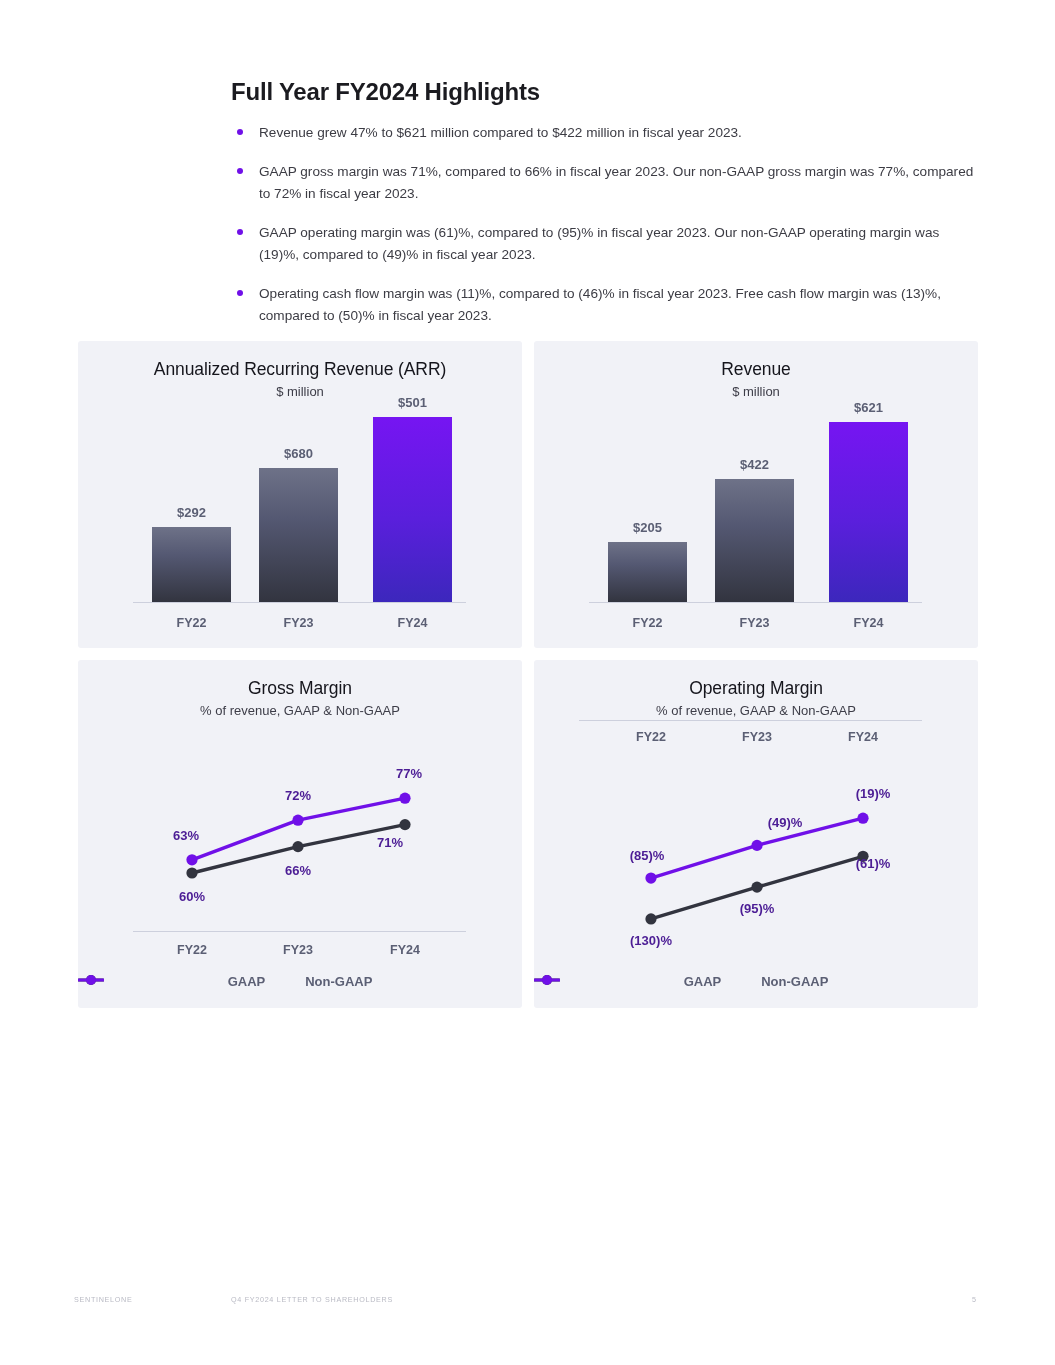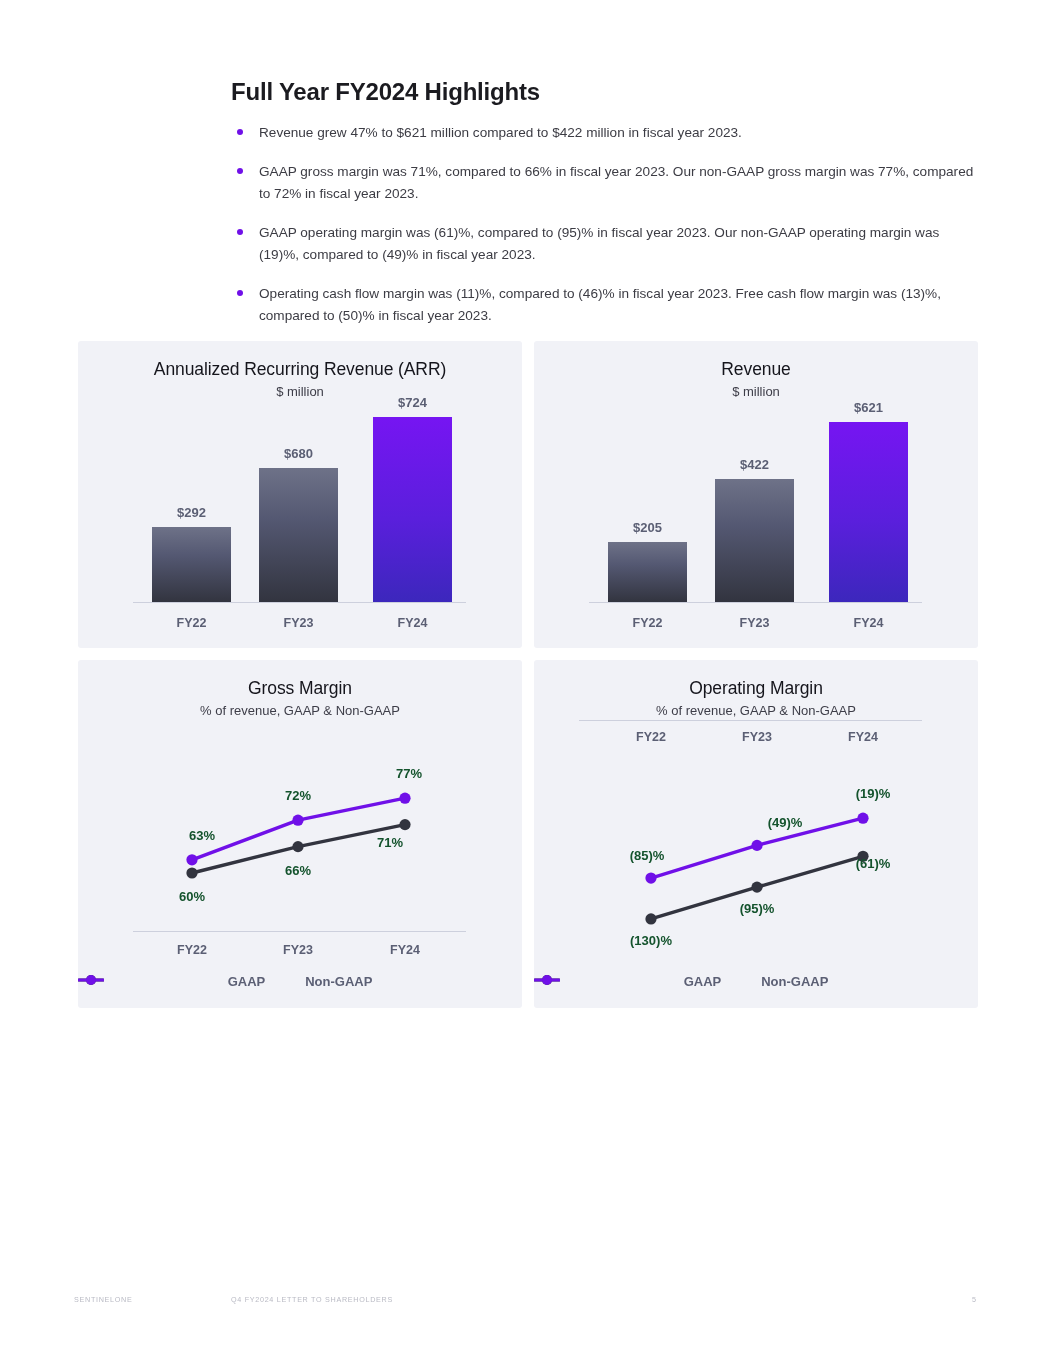--- a/index.html
+++ b/index.html
@@ -113,21 +113,21 @@
     color: #5b5f74;
   }
 
   
   .linechart { position: absolute; left: 0; top: 0; width: 100%; height: 100%; }
   .linechart svg { position: absolute; left: 0; top: 0; }
   .pt-label {
     position: absolute;
     font-size: 13px;
     font-weight: 700;
-    color: #14532d;
+    color: #4c1d95;
     white-space: nowrap;
     transform: translateX(-50%);
   }
   .cat-label {
     position: absolute;
     font-size: 12.5px;
     font-weight: 700;
     color: #5b5f74;
     white-space: nowrap;
     transform: translateX(-50%);
@@ -202,21 +202,21 @@
       <div class="card-sub">$ million</div>
       <div class="barchart" id="bars-arr">
           <div class="axis-line" style="left: 55px; top: 261px; width: 333px;"></div>
           <div class="bar gray" style="left: 74px; width: 79px; top: 186px; height: 75px;"></div>
           <div class="bar-value" style="left: 74px; width: 79px; top: 164px;">$292</div>
           <div class="bar-cat" style="left: 74px; width: 79px; top: 275px;">FY22</div>
           <div class="bar gray" style="left: 181px; width: 79px; top: 127px; height: 134px;"></div>
           <div class="bar-value" style="left: 181px; width: 79px; top: 105px;">$680</div>
           <div class="bar-cat" style="left: 181px; width: 79px; top: 275px;">FY23</div>
           <div class="bar brand" style="left: 295px; width: 79px; top: 76px; height: 185px;"></div>
-          <div class="bar-value" style="left: 295px; width: 79px; top: 54px;">$724</div>
+          <div class="bar-value" style="left: 295px; width: 79px; top: 54px;">$501</div>
           <div class="bar-cat" style="left: 295px; width: 79px; top: 275px;">FY24</div>
         </div>
     </div>
 
     <div class="card size-a">
       <div class="card-title">Revenue</div>
       <div class="card-sub">$ million</div>
       <div class="barchart" id="bars-revenue">
           <div class="axis-line" style="left: 55px; top: 261px; width: 333px;"></div>
           <div class="bar gray" style="left: 74px; width: 79px; top: 201px; height: 60px;"></div>
@@ -244,21 +244,21 @@
             <circle cx="220" cy="186.6" r="5.6" fill="#32343f"></circle>
             <circle cx="327" cy="164.6" r="5.6" fill="#32343f"></circle>
             <polyline points="114,199.8 220,160.2 327,138.2" fill="none" stroke="#7010e8" stroke-width="3.4" stroke-linecap="round" stroke-linejoin="round"></polyline>
             <circle cx="114" cy="199.8" r="5.6" fill="#7010e8"></circle>
             <circle cx="220" cy="160.2" r="5.6" fill="#7010e8"></circle>
             <circle cx="327" cy="138.2" r="5.6" fill="#7010e8"></circle>
           </svg>
           <div class="pt-label" style="left: 114px; top: 229px;">60%</div>
           <div class="pt-label" style="left: 220px; top: 202.6px;">66%</div>
           <div class="pt-label" style="left: 312px; top: 174.6px;">71%</div>
-          <div class="pt-label" style="left: 108px; top: 167.8px; margin-left: 16px;">63%</div>
+          <div class="pt-label" style="left: 108px; top: 167.8px;">63%</div>
           <div class="pt-label" style="left: 220px; top: 128.2px;">72%</div>
           <div class="pt-label" style="left: 331px; top: 106.2px;">77%</div>
           <div class="axis-line" style="left: 55px; top: 271px; width: 333px;"></div>
           <div class="cat-label" style="left: 114px; top: 283px;">FY22</div>
           <div class="cat-label" style="left: 220px; top: 283px;">FY23</div>
           <div class="cat-label" style="left: 327px; top: 283px;">FY24</div>
           <div class="legend" style="top: 314px;">
             <div class="legend-item">
               <svg class="legend-mark" viewBox="0 0 26 12">
                 <line x1="1" y1="6" x2="25" y2="6" stroke="#32343f" stroke-width="3" stroke-linecap="round"></line>

